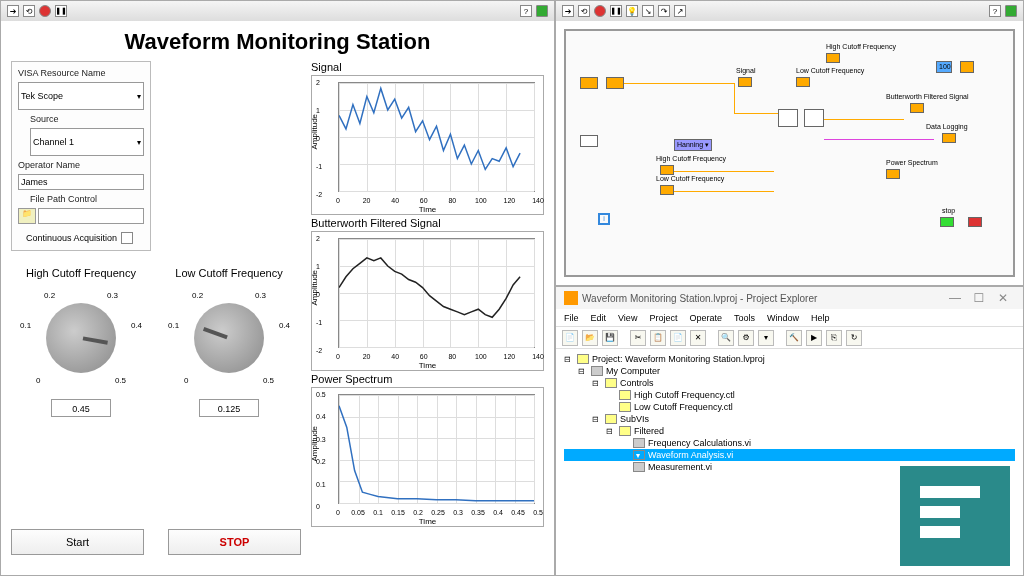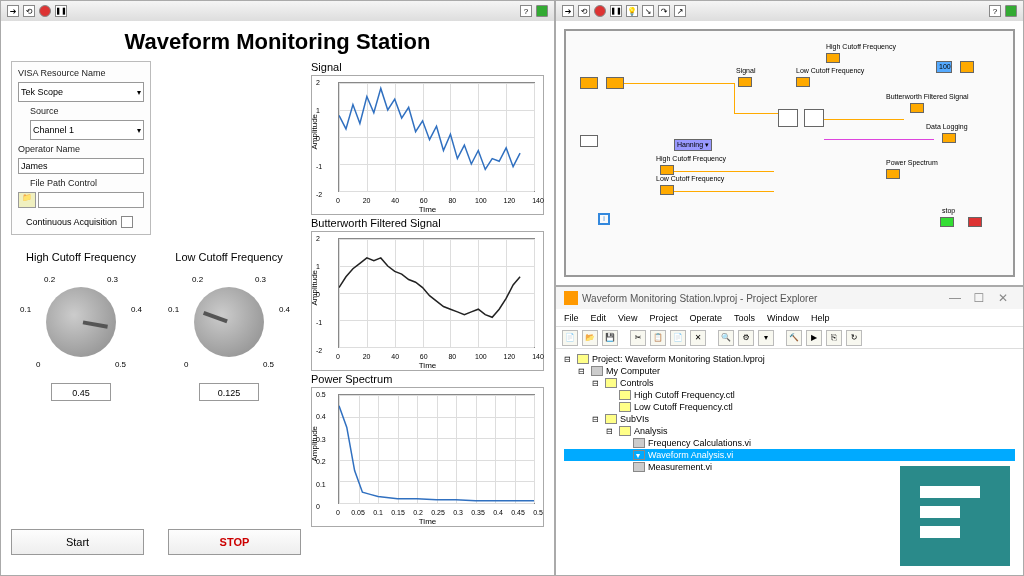--- a/index.html
+++ b/index.html
@@ -15,21 +15,21 @@
 .tb-pause::before { content: "❚❚"; font-size: 7px; }
 .title { font-size: 22px; font-weight: bold; text-align: center; padding: 8px 0 6px; }
 .main { flex: 1; display: flex; padding: 0 10px 20px; gap: 10px; overflow: hidden; }
 .controls { width: 290px; display: flex; flex-direction: column; gap: 8px; }
 .config-row { display: flex; gap: 8px; }
 .panel { border: 1px solid #bbb; padding: 6px; background: #fdfdfd; display: flex; flex-direction: column; gap: 4px; font-size: 9px; }
 .panel1 { width: 140px; }
 .panel2 { width: 140px; }
 .lbl { font-size: 9px; color: #222; }
 .inp { width: 100%; height: 16px; border: 1px solid #999; background: #fff; font-size: 9px; padding: 0 2px; }
-.sel { width: 100%; height: 20px; border: 1px solid #999; background: #fff; font-size: 9px; display: flex; align-items: center; justify-content: space-between; padding: 0 2px; }
+.sel { width: 100%; height: 28px; border: 1px solid #999; background: #fff; font-size: 9px; display: flex; align-items: center; justify-content: space-between; padding: 0 2px; }
 .sel::after { content: "▾"; font-size: 8px; }
 .file-row { display: flex; gap: 2px; align-items: center; }
 .file-btn { width: 18px; height: 16px; border: 1px solid #999; background: #f0f0c0; font-size: 8px; text-align: center; }
 .cont-acq { display: flex; align-items: center; gap: 4px; font-size: 9px; margin-left: 8px; }
 .chk { width: 12px; height: 12px; border: 1px solid #888; background: #fff; }
 .knobs { display: flex; gap: 8px; margin-top: 8px; }
 .knob-panel { width: 140px; text-align: center; }
 .knob-lbl { font-size: 11px; margin-bottom: 4px; }
 .knob-wrap { position: relative; width: 110px; height: 110px; margin: 0 auto; }
 .knob { width: 70px; height: 70px; border-radius: 50%; background: radial-gradient(circle at 40% 40%, #ccc, #888); position: absolute; top: 20px; left: 20px; }
@@ -415,21 +415,21 @@
             <span>Low Cutoff Frequency.ctl</span>
           </div>
         <div class="tn d2">
             <span class="exp">⊟</span>
             <span class="icn"></span>
             <span>SubVIs</span>
           </div>
         <div class="tn d3">
             <span class="exp">⊟</span>
             <span class="icn"></span>
-            <span>Analysis</span>
+            <span>Filtered</span>
           </div>
         <div class="tn d4">
             <span class="exp"></span>
             <span class="icn vi"></span>
             <span>Frequency Calculations.vi</span>
           </div>
         <div class="tn d4 hl">
             <span class="exp"></span>
             <span class="icn sel"></span>
             <span>Waveform Analysis.vi</span>

